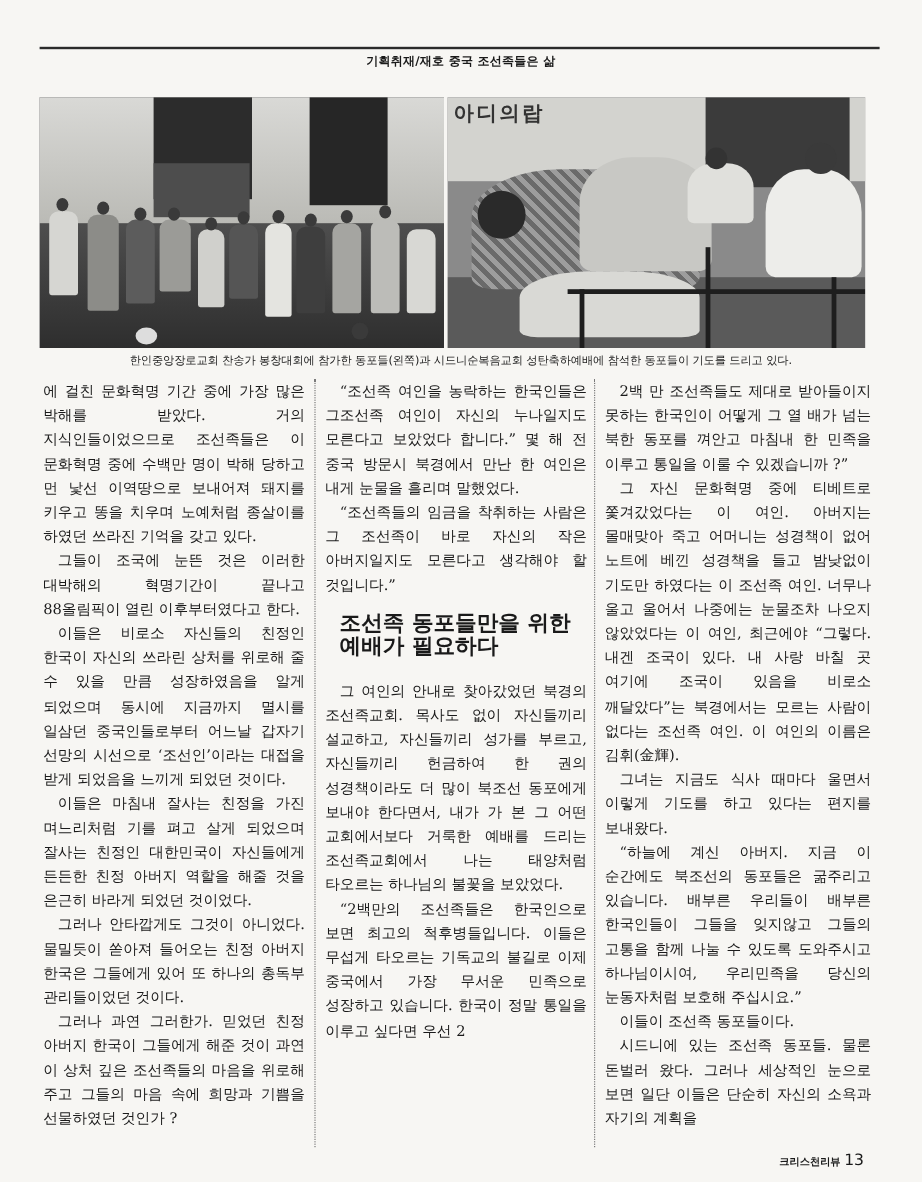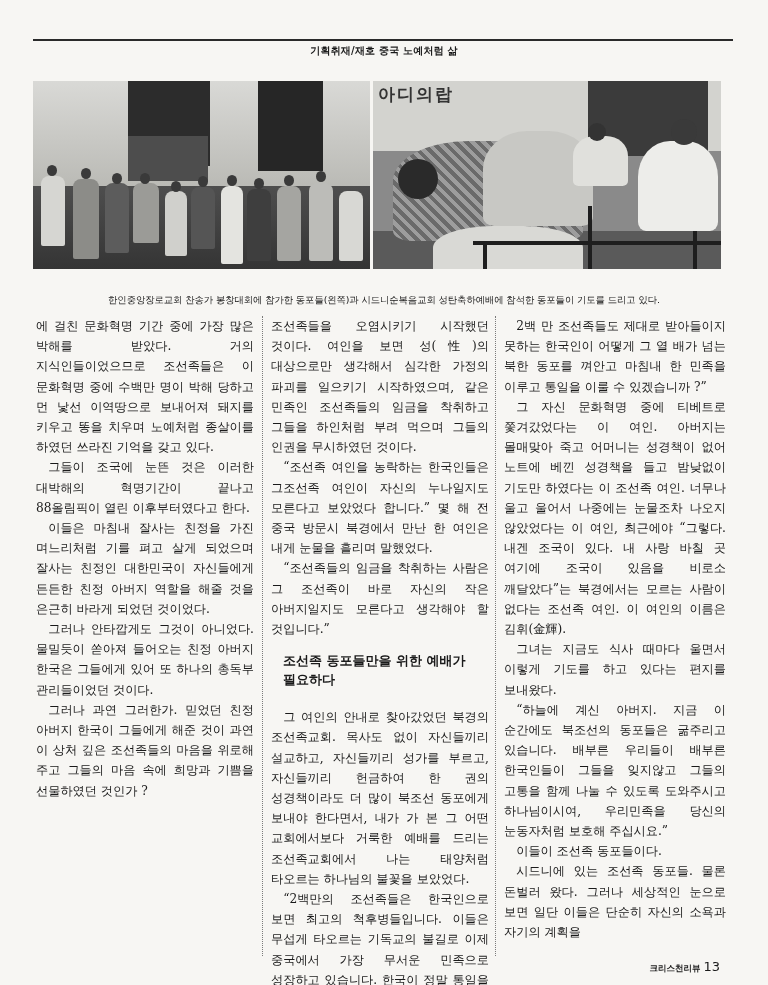--- a/index.html
+++ b/index.html
@@ -3,21 +3,21 @@
 <meta charset="utf-8">
 <style>
   * { box-sizing: border-box; margin: 0; padding: 0; }
   html, body { width: 768px; height: 985px; background: #f7f6f3; overflow: hidden; }
   body { position: relative; font-family: "DejaVu Serif", "Liberation Serif", serif; color: #1a1a1a; }
 
   .top-rule { position: absolute; left: 33px; top: 39px; width: 700px; height: 2px; background: #2a2a2a; }
   .section-header { position: absolute; left: 0; width: 768px; top: 44px; text-align: center;
     font-family: "DejaVu Sans", sans-serif; font-weight: bold; font-size: 10px; letter-spacing: 0.2px; color: #1a1a1a; }
 
-  .photo { position: absolute; top: 81px; height: 188px; overflow: hidden; }
+  .photo { position: absolute; top: 81px; height: 209px; overflow: hidden; }
   .photo-left { left: 33px; width: 337px; background: #6e6e6e; }
   .photo-right { left: 373px; width: 348px; background: #8a8a8a; }
 
   
   .pl-wall { position: absolute; left: 0; top: 0; width: 100%; height: 110px; background: linear-gradient(#d9d9d6, #b9b9b4); }
   .pl-door1 { position: absolute; left: 95px; top: 0; width: 82px; height: 85px; background: #2c2c2c; }
   .pl-door2 { position: absolute; left: 225px; top: 0; width: 65px; height: 90px; background: #262626; }
   .pl-altar { position: absolute; left: 95px; top: 55px; width: 80px; height: 45px; background: #4d4d4d; }
   .pl-stage { position: absolute; left: 0; top: 105px; width: 100%; height: 104px; background: linear-gradient(#4e4e4e, #2e2e2e); }
   .pl-person { position: absolute; border-radius: 8px 8px 2px 2px; }
@@ -38,32 +38,32 @@
   .col { position: absolute; top: 316px; width: 218px; font-size: 12.2px; line-height: 20.2px; text-align: justify; word-break: keep-all; }
   .col-1 { left: 36px; }
   .col-2 { left: 271px; }
   .col-3 { left: 504px; width: 222px; }
   .col p { margin: 0; }
   .col p.indent { text-indent: 1em; }
   .col-divider { position: absolute; top: 316px; height: 640px; width: 0; border-left: 1px dotted #7a7a7a; }
   .div-1 { left: 262px; }
   .div-2 { left: 495px; }
 
-  .subhead { font-family: "DejaVu Sans", sans-serif; font-weight: bold; font-size: 13px; line-height: 19px;
+  .subhead { font-family: "DejaVu Sans", sans-serif; font-weight: bold; font-size: 18px; line-height: 19px;
     margin: 12px 0 18px 12px; text-align: left; }
 
   .footer { position: absolute; right: 48px; top: 956px; font-family: "DejaVu Sans", sans-serif; }
   .footer .mag { font-size: 8.5px; font-weight: bold; text-align: center; }
   .footer .pg { font-size: 13px; margin-left: 3px; }
 </style>
 </head>
 <body>
 
 <div class="top-rule"></div>
-<div class="section-header">기획취재/재호 중국 노예처럼 삶</div>
+<div class="section-header">기획취재/재호 중국 조선족들은 삶</div>
 
 <div class="photo photo-left">
   <div class="pl-wall"></div>
   <div class="pl-door1"></div>
   <div class="pl-door2"></div>
   <div class="pl-altar"></div>
   <div class="pl-stage"></div>
   <div class="pl-person" style="left:8px;top:95px;width:24px;height:70px;background:#d6d6d2;"></div>
   <div class="pl-head" style="left:14px;top:84px;"></div>
   <div class="pl-person" style="left:40px;top:98px;width:26px;height:80px;background:#8c8c88;"></div>
@@ -107,29 +107,29 @@
   <div class="pr-leg" style="left:110px;top:160px;height:50px;"></div>
   <div class="pr-leg" style="left:215px;top:125px;height:85px;"></div>
   <div class="pr-leg" style="left:320px;top:150px;height:60px;"></div>
 </div>
 
 <div class="caption">한인중앙장로교회 찬송가 봉창대회에 참가한 동포들(왼쪽)과 시드니순복음교회 성탄축하예배에 참석한 동포들이 기도를 드리고 있다.</div>
 
 <div class="col col-1">
   <p>에 걸친 문화혁명 기간 중에 가장 많은 박해를 받았다. 거의 지식인들이었으므로 조선족들은 이 문화혁명 중에 수백만 명이 박해 당하고 먼 낯선 이역땅으로 보내어져 돼지를 키우고 똥을 치우며 노예처럼 종살이를 하였던 쓰라진 기억을 갖고 있다.</p>
   <p class="indent">그들이 조국에 눈뜬 것은 이러한 대박해의 혁명기간이 끝나고 88올림픽이 열린 이후부터였다고 한다.</p>
+  <p class="indent">이들은 비로소 자신들의 친정인 한국이 자신의 쓰라린 상처를 위로해 줄 수 있을 만큼 성장하였음을 알게 되었으며 동시에 지금까지 멸시를 일삼던 중국인들로부터 어느날 갑자기 선망의 시선으로 ‘조선인’이라는 대접을 받게 되었음을 느끼게 되었던 것이다.</p>
   <p class="indent">이들은 마침내 잘사는 친정을 가진 며느리처럼 기를 펴고 살게 되었으며 잘사는 친정인 대한민국이 자신들에게 든든한 친정 아버지 역할을 해줄 것을 은근히 바라게 되었던 것이었다.</p>
   <p class="indent">그러나 안타깝게도 그것이 아니었다. 물밀듯이 쏟아져 들어오는 친정 아버지 한국은 그들에게 있어 또 하나의 총독부 관리들이었던 것이다.</p>
   <p class="indent">그러나 과연 그러한가. 믿었던 친정 아버지 한국이 그들에게 해준 것이 과연 이 상처 깊은 조선족들의 마음을 위로해 주고 그들의 마음 속에 희망과 기쁨을 선물하였던 것인가 ?</p>
 </div>
 
 <div class="col-divider div-1"></div>
 
 <div class="col col-2">
-  <p>조선족들을 오염시키기 시작했던 것이다. 여인을 보면 성(性)의 대상으로만 생각해서 심각한 가정의 파괴를 일으키기 시작하였으며, 같은 민족인 조선족들의 임금을 착취하고 그들을 하인처럼 부려 먹으며 그들의 인권을 무시하였던 것이다.</p>
   <p class="indent">“조선족 여인을 농락하는 한국인들은 그조선족 여인이 자신의 누나일지도 모른다고 보았었다 합니다.” 몇 해 전 중국 방문시 북경에서 만난 한 여인은 내게 눈물을 흘리며 말했었다.</p>
   <p class="indent">“조선족들의 임금을 착취하는 사람은 그 조선족이 바로 자신의 작은 아버지일지도 모른다고 생각해야 할 것입니다.”</p>
   <h2 class="subhead">조선족 동포들만을 위한 예배가 필요하다</h2>
   <p class="indent">그 여인의 안내로 찾아갔었던 북경의 조선족교회. 목사도 없이 자신들끼리 설교하고, 자신들끼리 성가를 부르고, 자신들끼리 헌금하여 한 권의 성경책이라도 더 많이 북조선 동포에게 보내야 한다면서, 내가 가 본 그 어떤 교회에서보다 거룩한 예배를 드리는 조선족교회에서 나는 태양처럼 타오르는 하나님의 불꽃을 보았었다.</p>
   <p class="indent">“2백만의 조선족들은 한국인으로 보면 최고의 척후병들입니다. 이들은 무섭게 타오르는 기독교의 불길로 이제 중국에서 가장 무서운 민족으로 성장하고 있습니다. 한국이 정말 통일을 이루고 싶다면 우선 2</p>
 </div>
 
 <div class="col-divider div-2"></div>
 
 <div class="col col-3">

